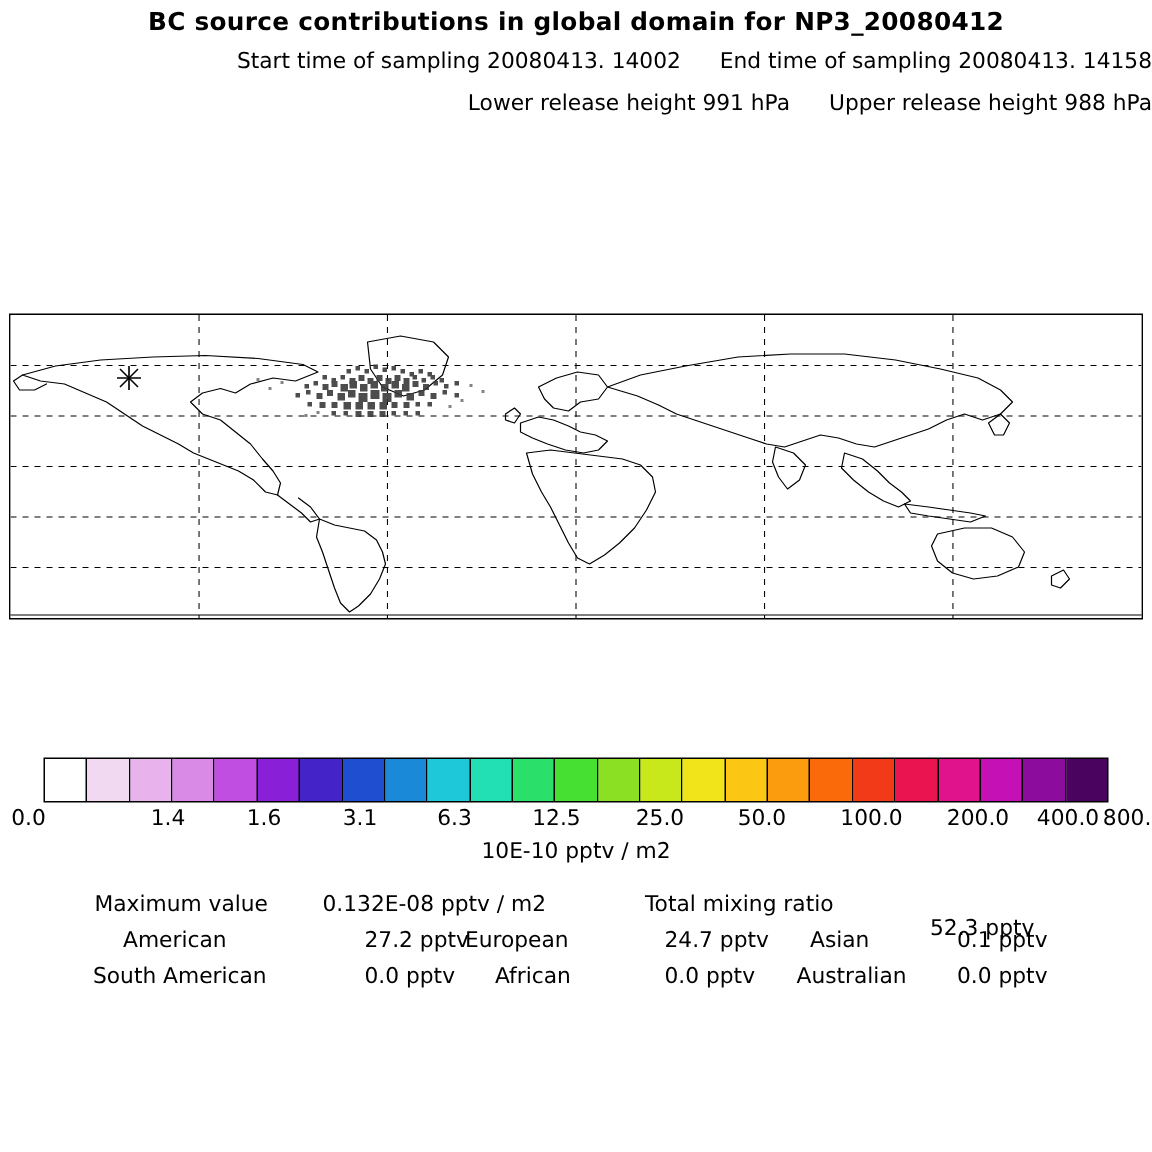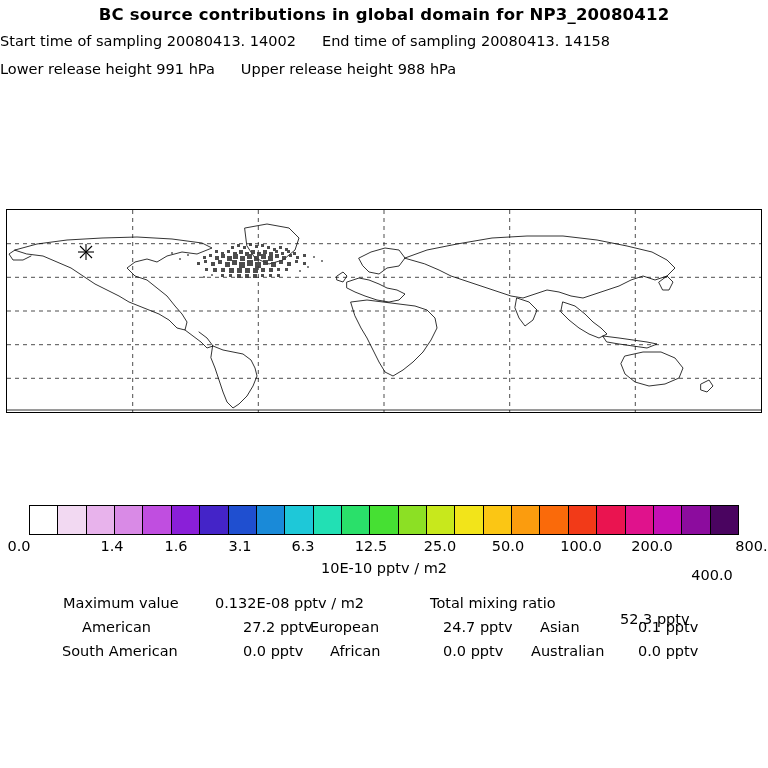--- a/index.html
+++ b/index.html
@@ -23,21 +23,21 @@
     width: 768px;
     text-align: center;
     font-size: 16.5px;
     font-weight: bold;
     letter-spacing: 0.2px;
   }
   .subline {
     position: absolute;
     left: 0;
     width: 768px;
-    text-align: left;
+    text-align: right;
     font-size: 14.5px;
   }
   .subline1 { top: 33px; }
   .subline2 { top: 61px; }
   .subline3 { top: 89px; }
   .sub-seg { display: inline-block; }
   .sub-gap { display: inline-block; width: 26px; }
 
   
   #map-wrap {
@@ -320,21 +320,21 @@
     <span style="left:19px;">0.0</span>
     <span style="left:112px;">1.4</span>
     <span style="left:176px;">1.6</span>
     <span style="left:240px;text-align:center;">3.1</span>
     <span style="left:303px;">6.3</span>
     <span style="left:371px;">12.5</span>
     <span style="left:440px;">25.0</span>
     <span style="left:508px;">50.0</span>
     <span style="left:581px;">100.0</span>
     <span style="left:652px;">200.0</span>
-    <span style="left:712px;margin-top:29px;">400.0</span>
+    <span style="left:712px;">400.0</span>
     <span style="left:756px;">800.0</span>
   </div>
 
   <div class="cb-unit">10E-10 pptv / m2</div>
 
   <div class="stats stats-row1">
     <span class="cell" style="left:63px;">Maximum value</span>
     <span class="cell" style="left:215px;">0.132E-08 pptv / m2</span>
     <span class="cell" style="left:430px;">Total mixing ratio</span>
     <span class="cell" style="left:620px;margin-top:16px;">52.3 pptv</span>

